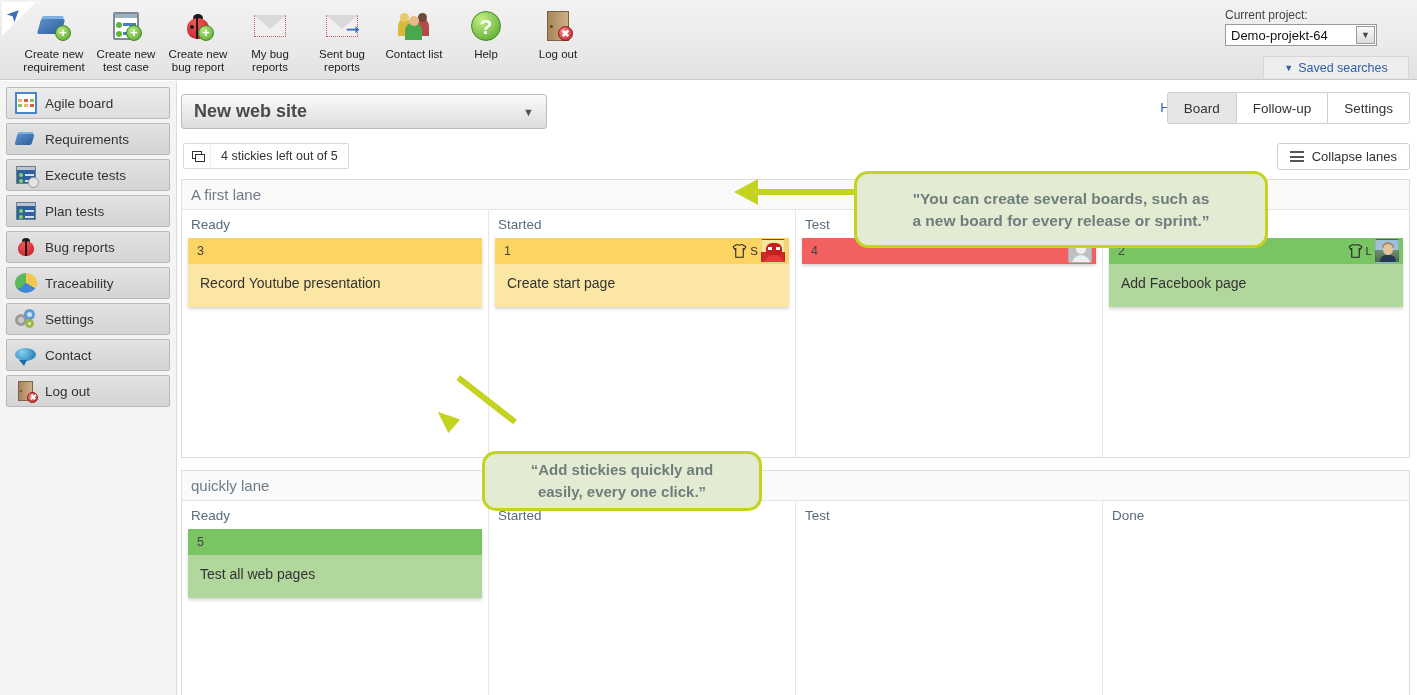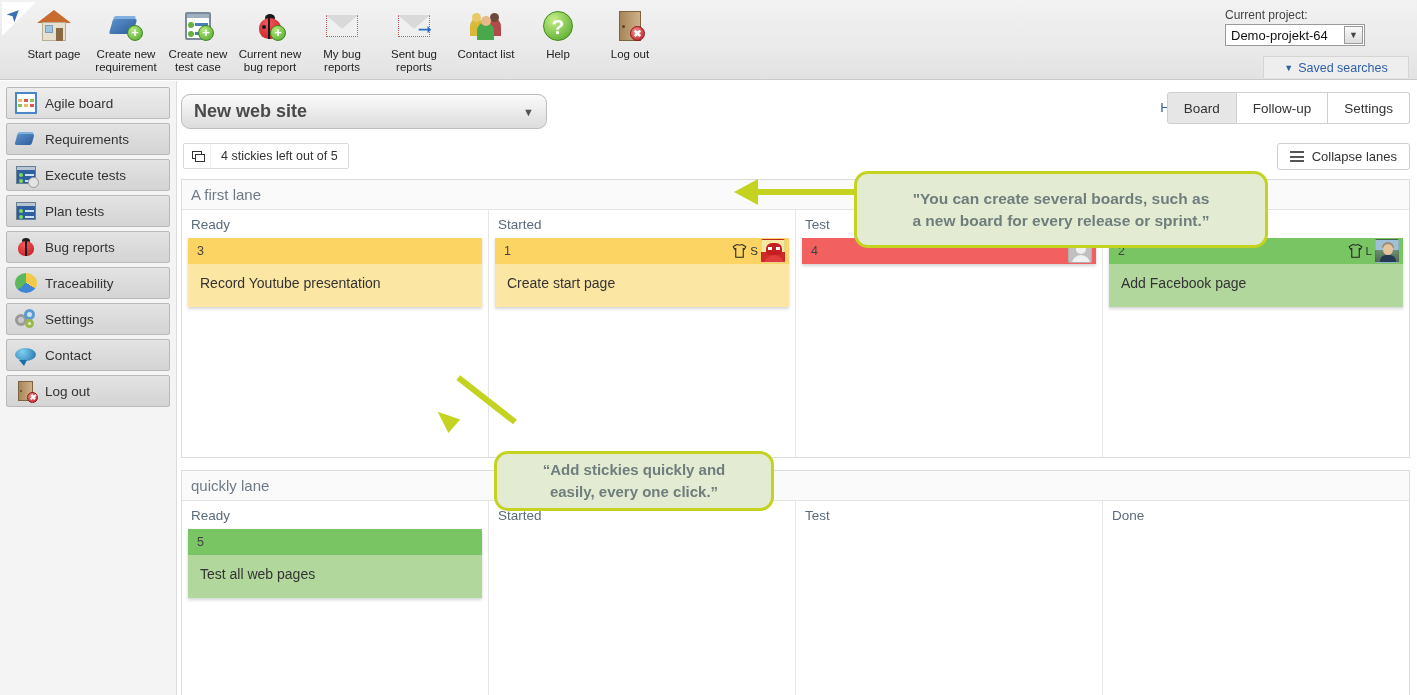--- a/index.html
+++ b/index.html
@@ -140,21 +140,21 @@
     background:linear-gradient(to right,#a8855a,#cdb089); border:1px solid #7d6240;}
   .ic-door .kn { position:absolute; left:6px; top:14px; width:3px;height:3px;border-radius:50%;background:#5d4524;}
   .x-badge { position:absolute; right:-1px; bottom:0px; width:15px;height:15px;border-radius:50%;
     background:radial-gradient(circle at 35% 30%,#f08a8a,#c01b22); border:1px solid #8d1215;
     color:#fff; font-size:10px; font-weight:bold; line-height:13px; text-align:center;}
 
   
   #proj-wrap { position:absolute; right:6px; top:8px; width:186px; }
   #proj-label { font-size:12px; color:#444; margin-bottom:2px; }
   #proj-select {
-    width:140px; height:22px; background:#fff;
+    width:152px; height:22px; background:#fff;
     border:1px solid #9a9a9a; display:flex; align-items:center;
     font-size:13px; color:#111; padding-left:5px; position:relative;
     cursor:pointer;
   }
   #proj-select .cv {
     position:absolute; right:1px; top:1px; width:19px; height:18px;
     background:linear-gradient(to bottom,#fafafa,#dcdcdc);
     border:1px solid #9a9a9a; display:flex;align-items:center;justify-content:center;
     font-size:9px; color:#444;
   }
@@ -239,21 +239,21 @@
     background:radial-gradient(circle at 35% 30%,#f08a8a,#c01b22);border:1px solid #8d1215;
     color:#fff;font-size:8px;font-weight:bold;line-height:9px;text-align:center;}
 
   
   #main { position:absolute; left:178px; top:81px; width:1239px; height:614px; background:#ffffff; }
 
   
   #board-select {
     position:absolute; left:3px; top:13px; width:366px; height:35px;
     background:linear-gradient(to bottom,#fbfbfb,#dcdcdc);
-    border:1px solid #bdbdbd; border-radius:9px;
+    border:1px solid #bdbdbd; border-radius:3px;
     display:flex; align-items:center; padding:0 12px;
     font-size:18px; font-weight:bold; color:#4a4a4a;
     cursor:pointer;
   }
   #board-select .cv { margin-left:auto; font-size:11px; color:#555; }
 
   #stickies-box {
     position:absolute; left:5px; top:62px; height:26px;
     display:flex; align-items:stretch;
     border:1px solid #d9d9d9; background:#fff; border-radius:2px;
@@ -343,21 +343,21 @@
 
   
   .callout {
     position:absolute;
     background:#e3ecd2; border:3px solid #c3d320; border-radius:14px;
     color:#6f7d7d; font-weight:bold; font-size:15.5px;
     display:flex; align-items:center; justify-content:center; text-align:center;
     line-height:22px; padding:8px 16px;
   }
   #callout-1 { left:676px; top:90px; width:414px; height:77px; }
-  #callout-2 { left:316px; top:370px; width:280px; height:60px; font-size:15px; }
+  #callout-2 { left:304px; top:370px; width:280px; height:60px; font-size:15px; }
 
   .arrow-line { position:absolute; background:#c3d320; }
   #arrow1-shaft { left:578px; top:108px; width:100px; height:6px; }
   #arrow1-head {
     position:absolute; left:556px; top:98px; width:0;height:0;
     border-top:13px solid transparent; border-bottom:13px solid transparent;
     border-right:24px solid #c3d320;
   }
   #arrow2-shaft {
     position:absolute; left:265px; top:338px; width:72px; height:6px;
@@ -375,31 +375,20 @@
 
 <div id="toolbar">
 
   <div id="corner-logo">
     <div class="tri"></div>
     <div class="arrow">➤</div>
   </div>
 
   <div class="tool-btns">
 
-    <div class="tool-btn">
-      <div class="tool-ico">
-        <div class="ic-house">
-            <div class="roof"></div>
-            <div class="body"></div>
-            <div class="win"></div>
-            <div class="door"></div>
-          </div>
-      </div>
-      <div class="tool-lbl">Start page</div>
-    </div>
 
     <div class="tool-btn">
       <div class="tool-ico">
         <div class="ic-req">
             <div class="bk2"></div>
             <div class="bk"></div>
             <div class="plus-badge">+</div>
           </div>
       </div>
       <div class="tool-lbl">Create new requirement</div>
@@ -424,21 +413,21 @@
       <div class="tool-ico">
         <div class="ic-bug">
             <div class="hd"></div>
             <div class="bd"></div>
             <div class="sp"></div>
           <div class="d1"></div>
             <div class="d2"></div>
             <div class="plus-badge">+</div>
           </div>
       </div>
-      <div class="tool-lbl">Current new bug report</div>
+      <div class="tool-lbl">Create new bug report</div>
     </div>
 
     <div class="tool-btn">
       <div class="tool-ico">
         <div class="ic-env">
             <div class="ev"></div>
             <div class="fl"></div>
           </div>
       </div>
       <div class="tool-lbl">My bug reports</div>

